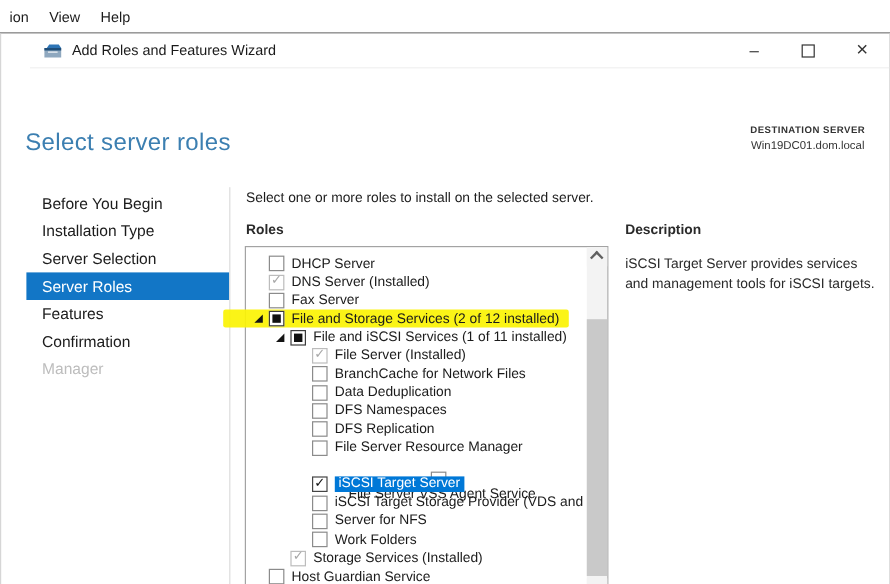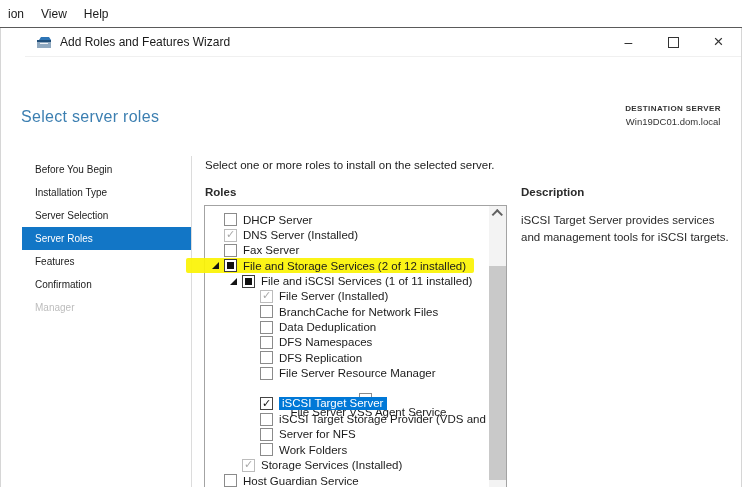--- a/index.html
+++ b/index.html
@@ -18,29 +18,29 @@
             border-bottom:1px solid #f0f0f0;margin-left:24px;}
   .titleicon{margin-left:11px;display:flex;}
   .titletext{margin-left:8px;font-size:12px;color:#1a1a1a;}
   .wincontrols{margin-left:auto;display:flex;height:100%;}
   .wincontrols .wc{width:45px;height:100%;display:flex;align-items:center;justify-content:center;
                    font-size:14px;color:#333;cursor:default;}
   .wc.close{font-size:17px;}
   .maxbox{width:9px;height:9px;border:1px solid #333;display:inline-block;}
 
   
-  .pagetitle{position:absolute;left:20px;top:80px;font-size:16px;font-weight:300;
+  .pagetitle{position:absolute;left:20px;top:80px;font-size:20px;font-weight:300;
              letter-spacing:.3px;color:#3c7fb1;}
   .dest{position:absolute;right:20px;top:76px;text-align:center;color:#333;}
   .dest .dlabel{font-size:8px;font-weight:bold;letter-spacing:.4px;}
   .dest .dserver{font-size:9.5px;margin-top:3px;}
 
   
   .sidebar{position:absolute;left:21px;top:130px;width:169px;}
-  .nav-item{height:23px;display:flex;align-items:center;padding-left:13px;font-size:10px;
+  .nav-item{height:23px;display:flex;align-items:center;padding-left:13px;font-size:13px;
             color:#1b1b1b;cursor:default;}
   .nav-item.selected{background:var(--accent,#1276c6);color:#fff;}
   .nav-item.disabled{color:#bdbdbd;}
   .vdivider{position:absolute;left:190px;top:128px;width:1px;height:332px;background:#dcdcdc;}
 
   
   .instruction{position:absolute;left:204px;top:131px;font-size:11.5px;color:#1c1c1c;}
   .roles-label{position:absolute;left:204px;top:158px;font-size:11.5px;font-weight:bold;color:#2a2a2a;}
   .desc-label{position:absolute;left:520px;top:158px;font-size:11.5px;font-weight:bold;color:#2a2a2a;}
   .desc-text{position:absolute;left:520px;top:184px;width:213px;font-size:11.5px;line-height:1.5;color:#2a2a2a;}

